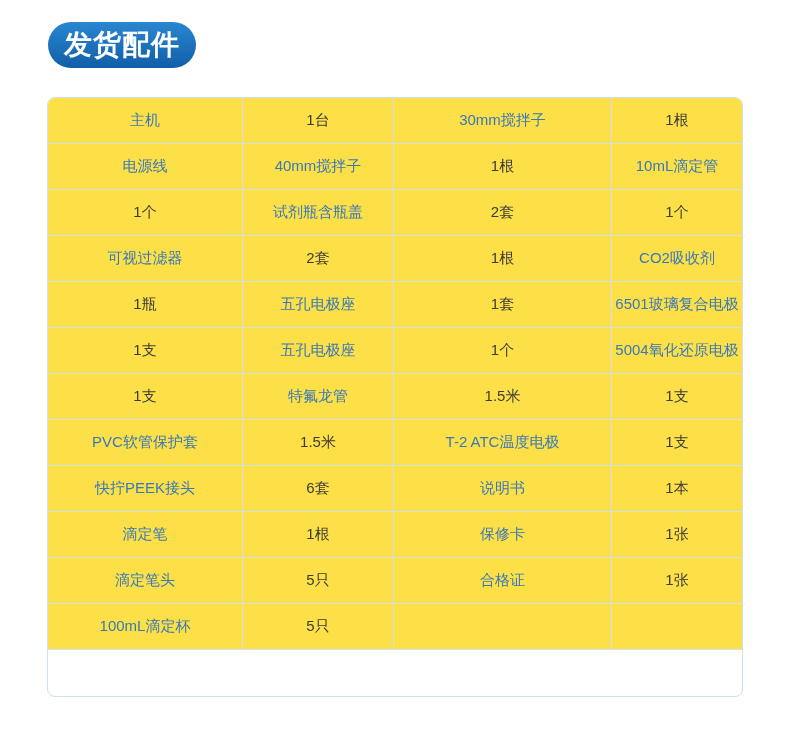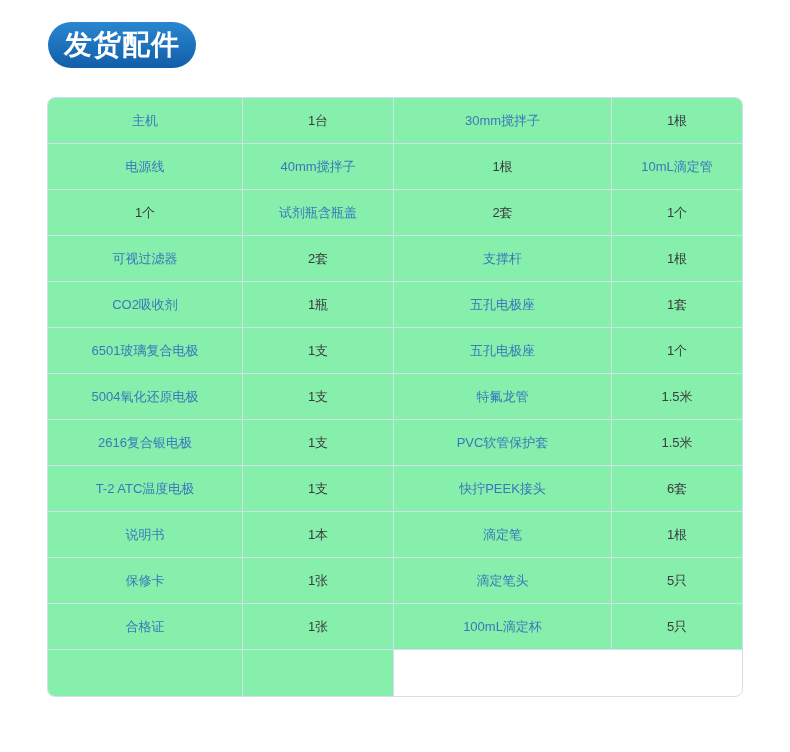--- a/index.html
+++ b/index.html
@@ -38,22 +38,22 @@
   }
   .grid{
     display:grid; width:100%; height:100%;
     grid-template-columns:195px 151px 218px 130px;
     grid-template-rows:repeat(13, 1fr);
   }
   .cell{
     display:flex; align-items:center; justify-content:center;
     border-right:1px solid var(--table-border);
     border-bottom:1px solid var(--table-border);
-    font-size:13px;
-    background:#86efac;
+    font-size:15px;
+    background:#fde047;
     white-space:nowrap;
   }
   .grid > .cell:nth-child(4n){ border-right:none; }
   .grid > .cell:nth-child(n+49){ border-bottom:none; }
   .cell.item{ color:var(--item-text); }
   .cell.qty{ color:var(--qty-text); }
 </style>
 </head>
 <body>
 
@@ -69,35 +69,33 @@
         <div class="cell item">电源线</div>
         <div class="cell item">40mm搅拌子</div>
         <div class="cell qty">1根</div>
         <div class="cell item">10mL滴定管</div>
         <div class="cell qty">1个</div>
         <div class="cell item">试剂瓶含瓶盖</div>
         <div class="cell qty">2套</div>
         <div class="cell qty">1个</div>
         <div class="cell item">可视过滤器</div>
         <div class="cell qty">2套</div>
-        <div class="cell item">支撑杆</div>
         <div class="cell qty">1根</div>
         <div class="cell item">CO2吸收剂</div>
         <div class="cell qty">1瓶</div>
         <div class="cell item">五孔电极座</div>
         <div class="cell qty">1套</div>
         <div class="cell item">6501玻璃复合电极</div>
         <div class="cell qty">1支</div>
         <div class="cell item">五孔电极座</div>
         <div class="cell qty">1个</div>
         <div class="cell item">5004氧化还原电极</div>
         <div class="cell qty">1支</div>
         <div class="cell item">特氟龙管</div>
         <div class="cell qty">1.5米</div>
-        <div class="cell item">2616复合银电极</div>
         <div class="cell qty">1支</div>
         <div class="cell item">PVC软管保护套</div>
         <div class="cell qty">1.5米</div>
         <div class="cell item">T-2 ATC温度电极</div>
         <div class="cell qty">1支</div>
         <div class="cell item">快拧PEEK接头</div>
         <div class="cell qty">6套</div>
         <div class="cell item">说明书</div>
         <div class="cell qty">1本</div>
         <div class="cell item">滴定笔</div>

